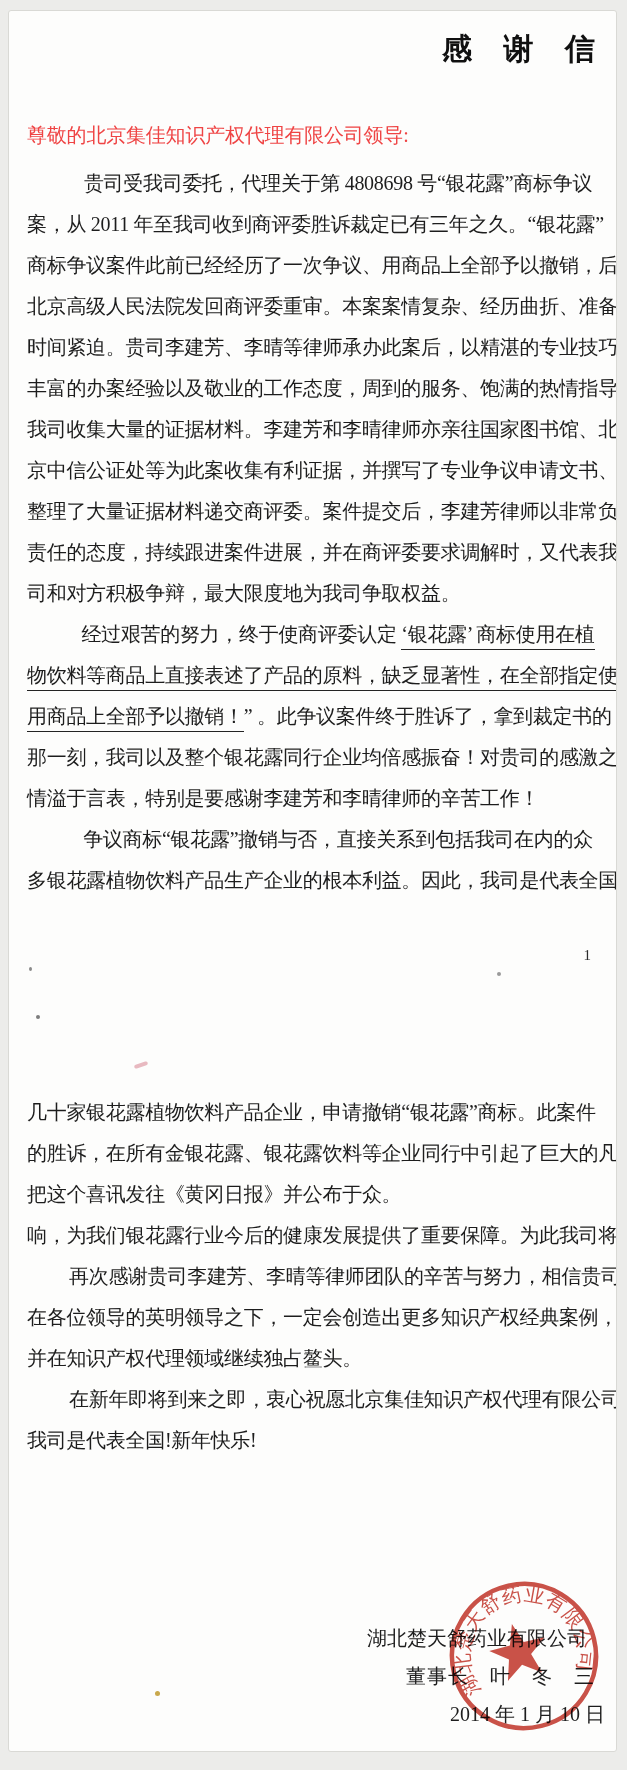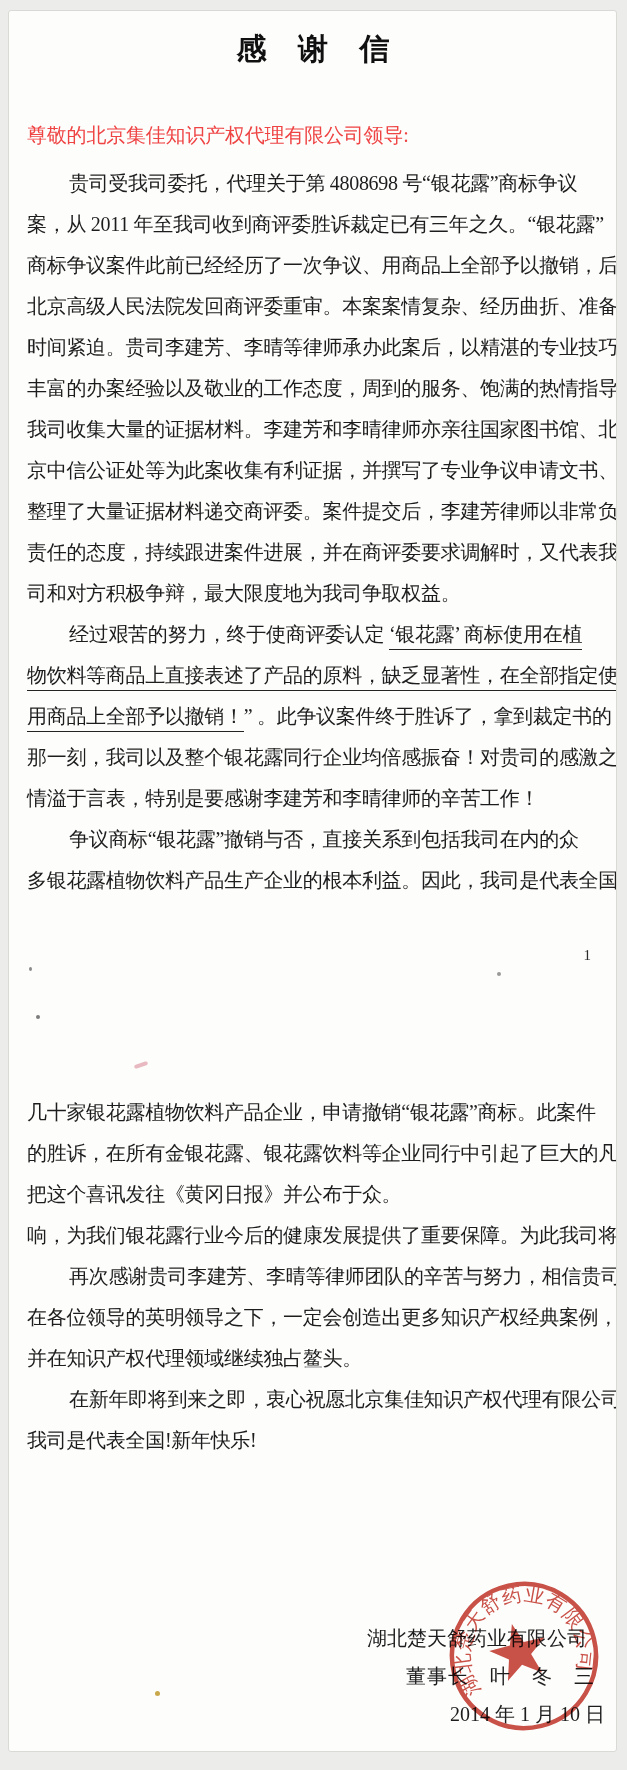--- a/index.html
+++ b/index.html
@@ -15,21 +15,21 @@
     width: 609px; height: 1742px;
     box-sizing: border-box;
     background: #fdfdfc;
     border: 1px solid #d9d9d5;
     border-radius: 3px;
     padding: 0 9px 0 10px;
     overflow: hidden;
   }
   .title {
     margin-top: 18px;
-    text-align: center;
+    text-align: right;
     font-size: 30px;
     font-weight: bold;
     letter-spacing: 12px;
     text-indent: 12px;
     color: #101010;
   }
   .salutation {
     margin-top: 52px;
     padding-left: 8px;
     font-size: 20px;
@@ -38,21 +38,21 @@
     letter-spacing: -0.2px;
   }
   .lines { margin-top: 14px; }
   .bline {
     height: 41px; line-height: 41px;
     font-size: 20px; color: #1d1d1d;
     letter-spacing: -0.3px;
     white-space: nowrap;
     padding-left: 8px;
   }
-  .bline.ind { text-indent: 42px; }
+  .bline.ind { text-indent: 42px; text-align: center; }
   .ul { border-bottom: 1.5px solid #242424; padding-bottom: 4px; margin-top: 16px; }
   .interlude { position: relative; height: 177px; }
   .pagenum {
     position: absolute; right: 16px; top: 46px;
     font-size: 15px; color: #2c2c2c;
     font-family: "Liberation Serif", serif;
   }
   .sig { margin-top: 158px; text-align: right; font-size: 20px; color: #1d1d1d; }
   .sig div { height: 38px; line-height: 38px; white-space: nowrap; }
   .sig-company { padding-right: 20px; }

